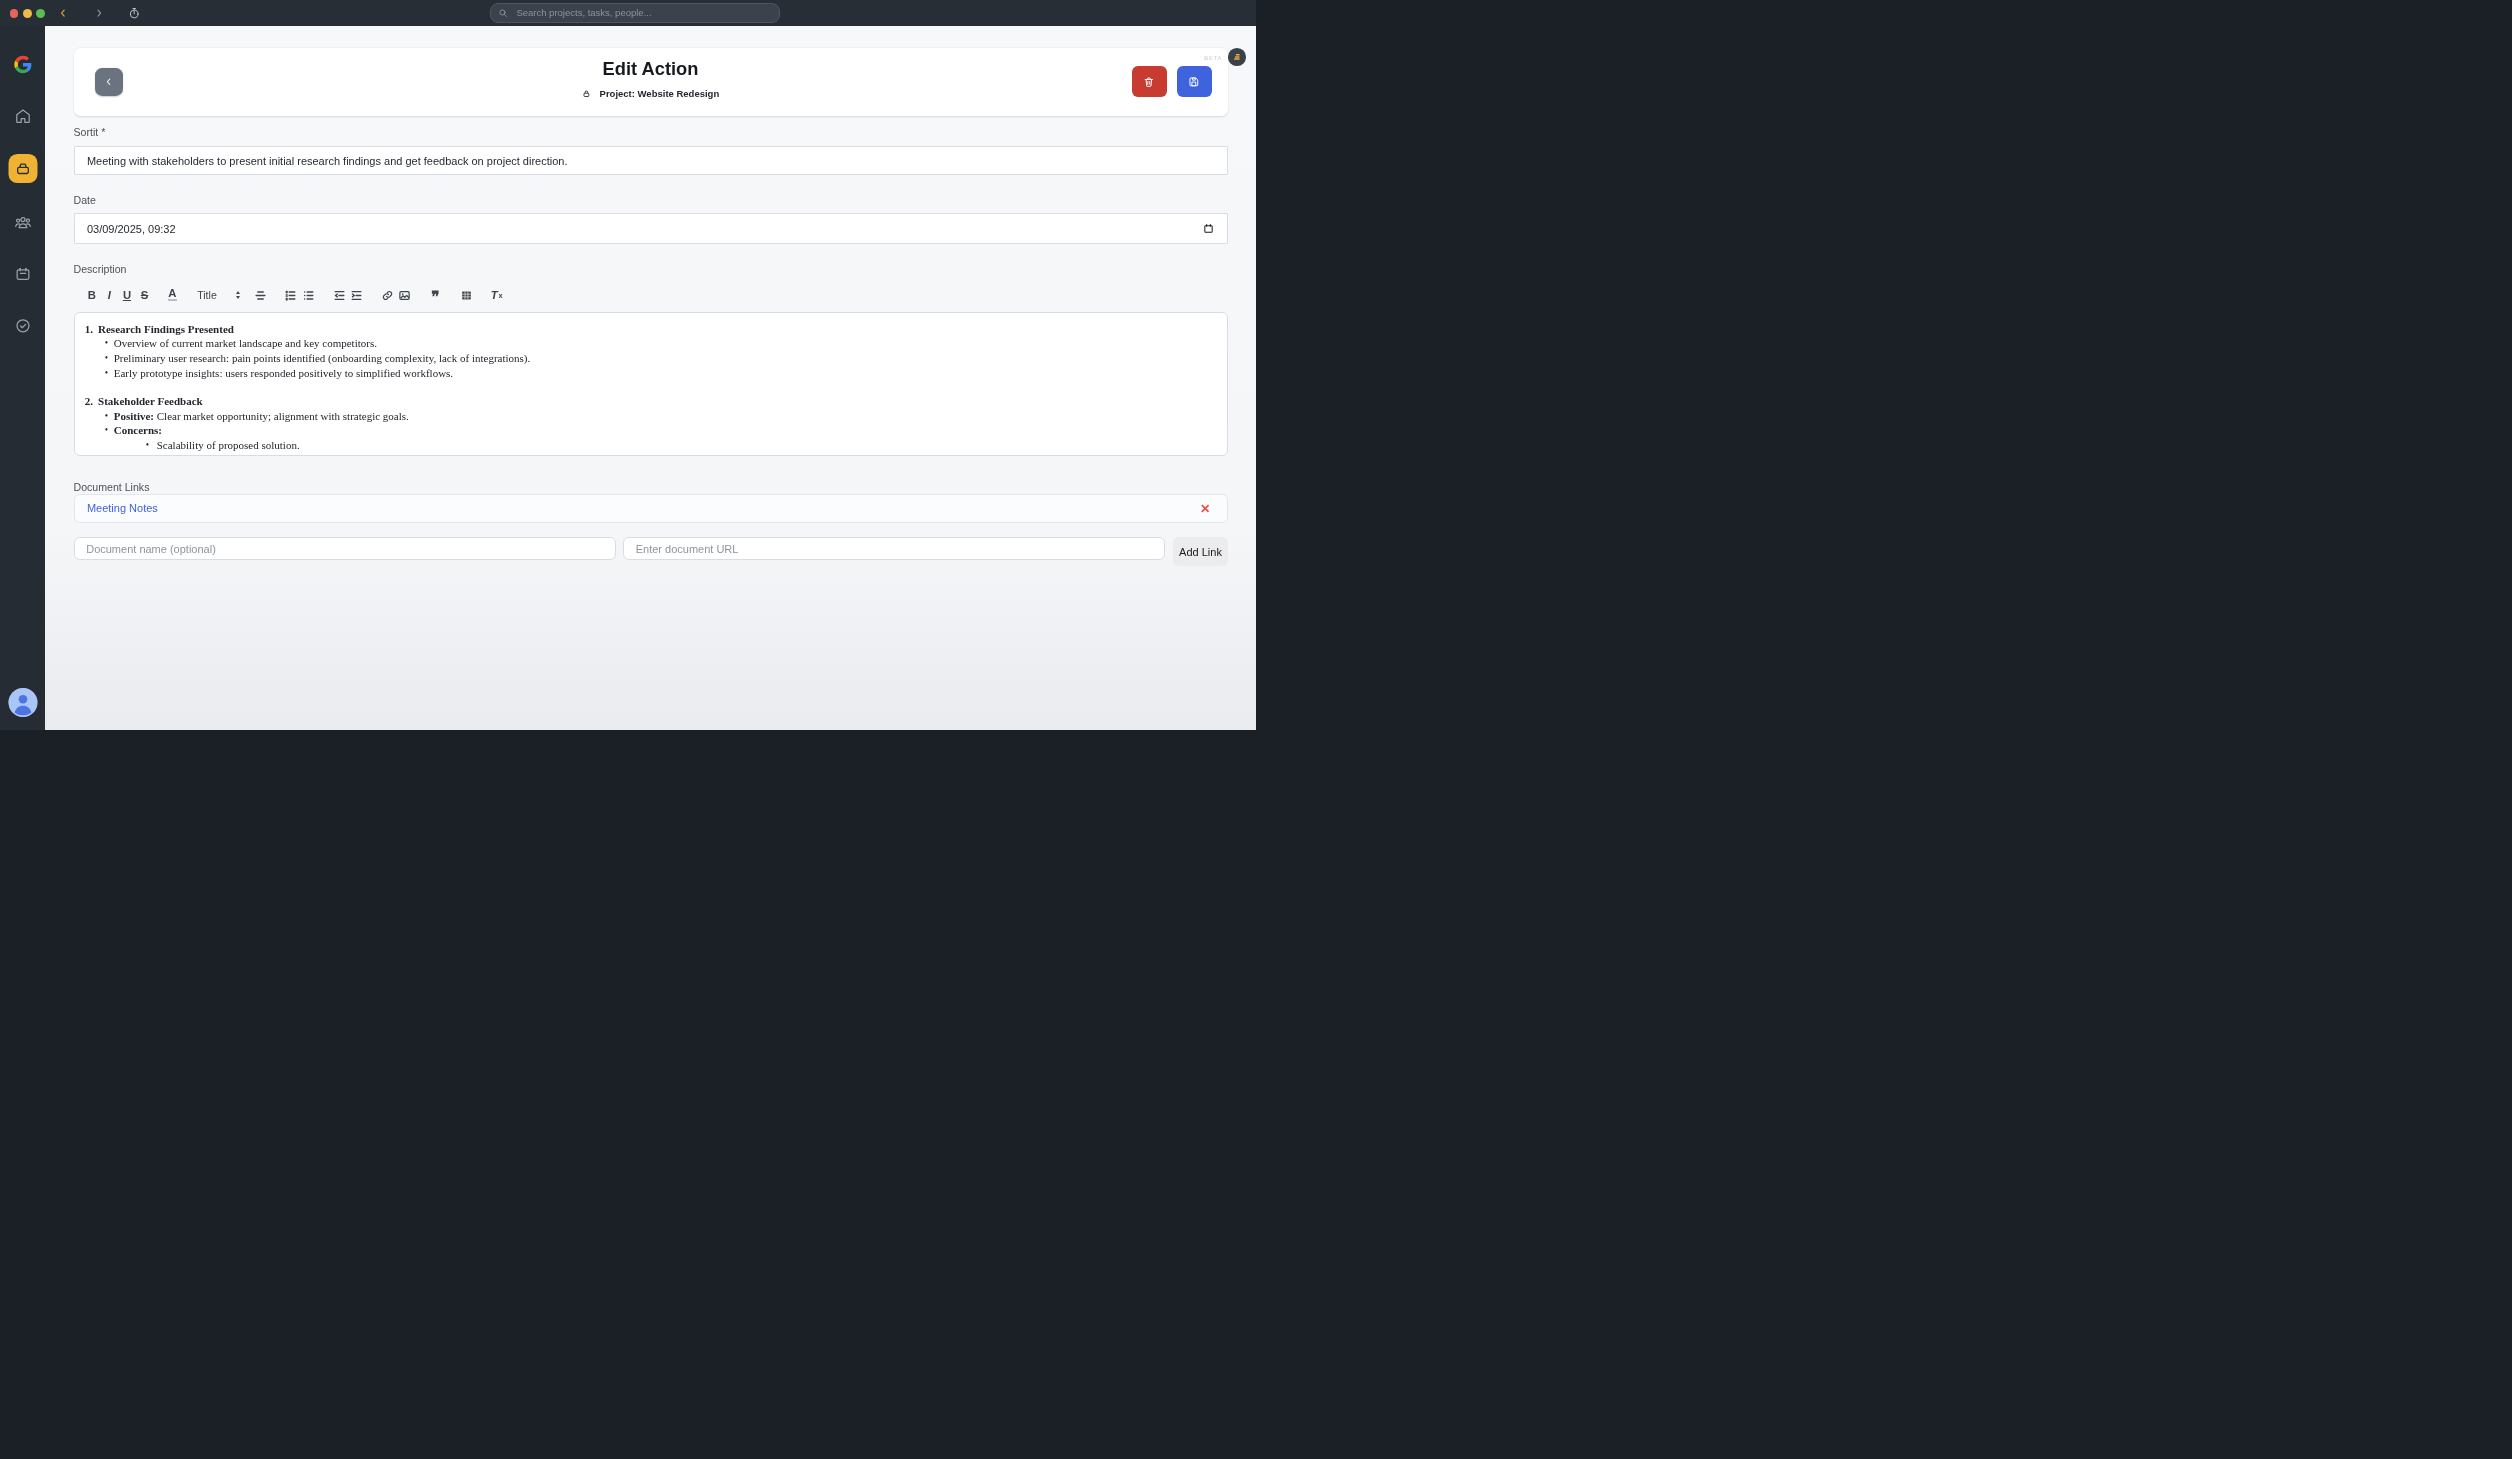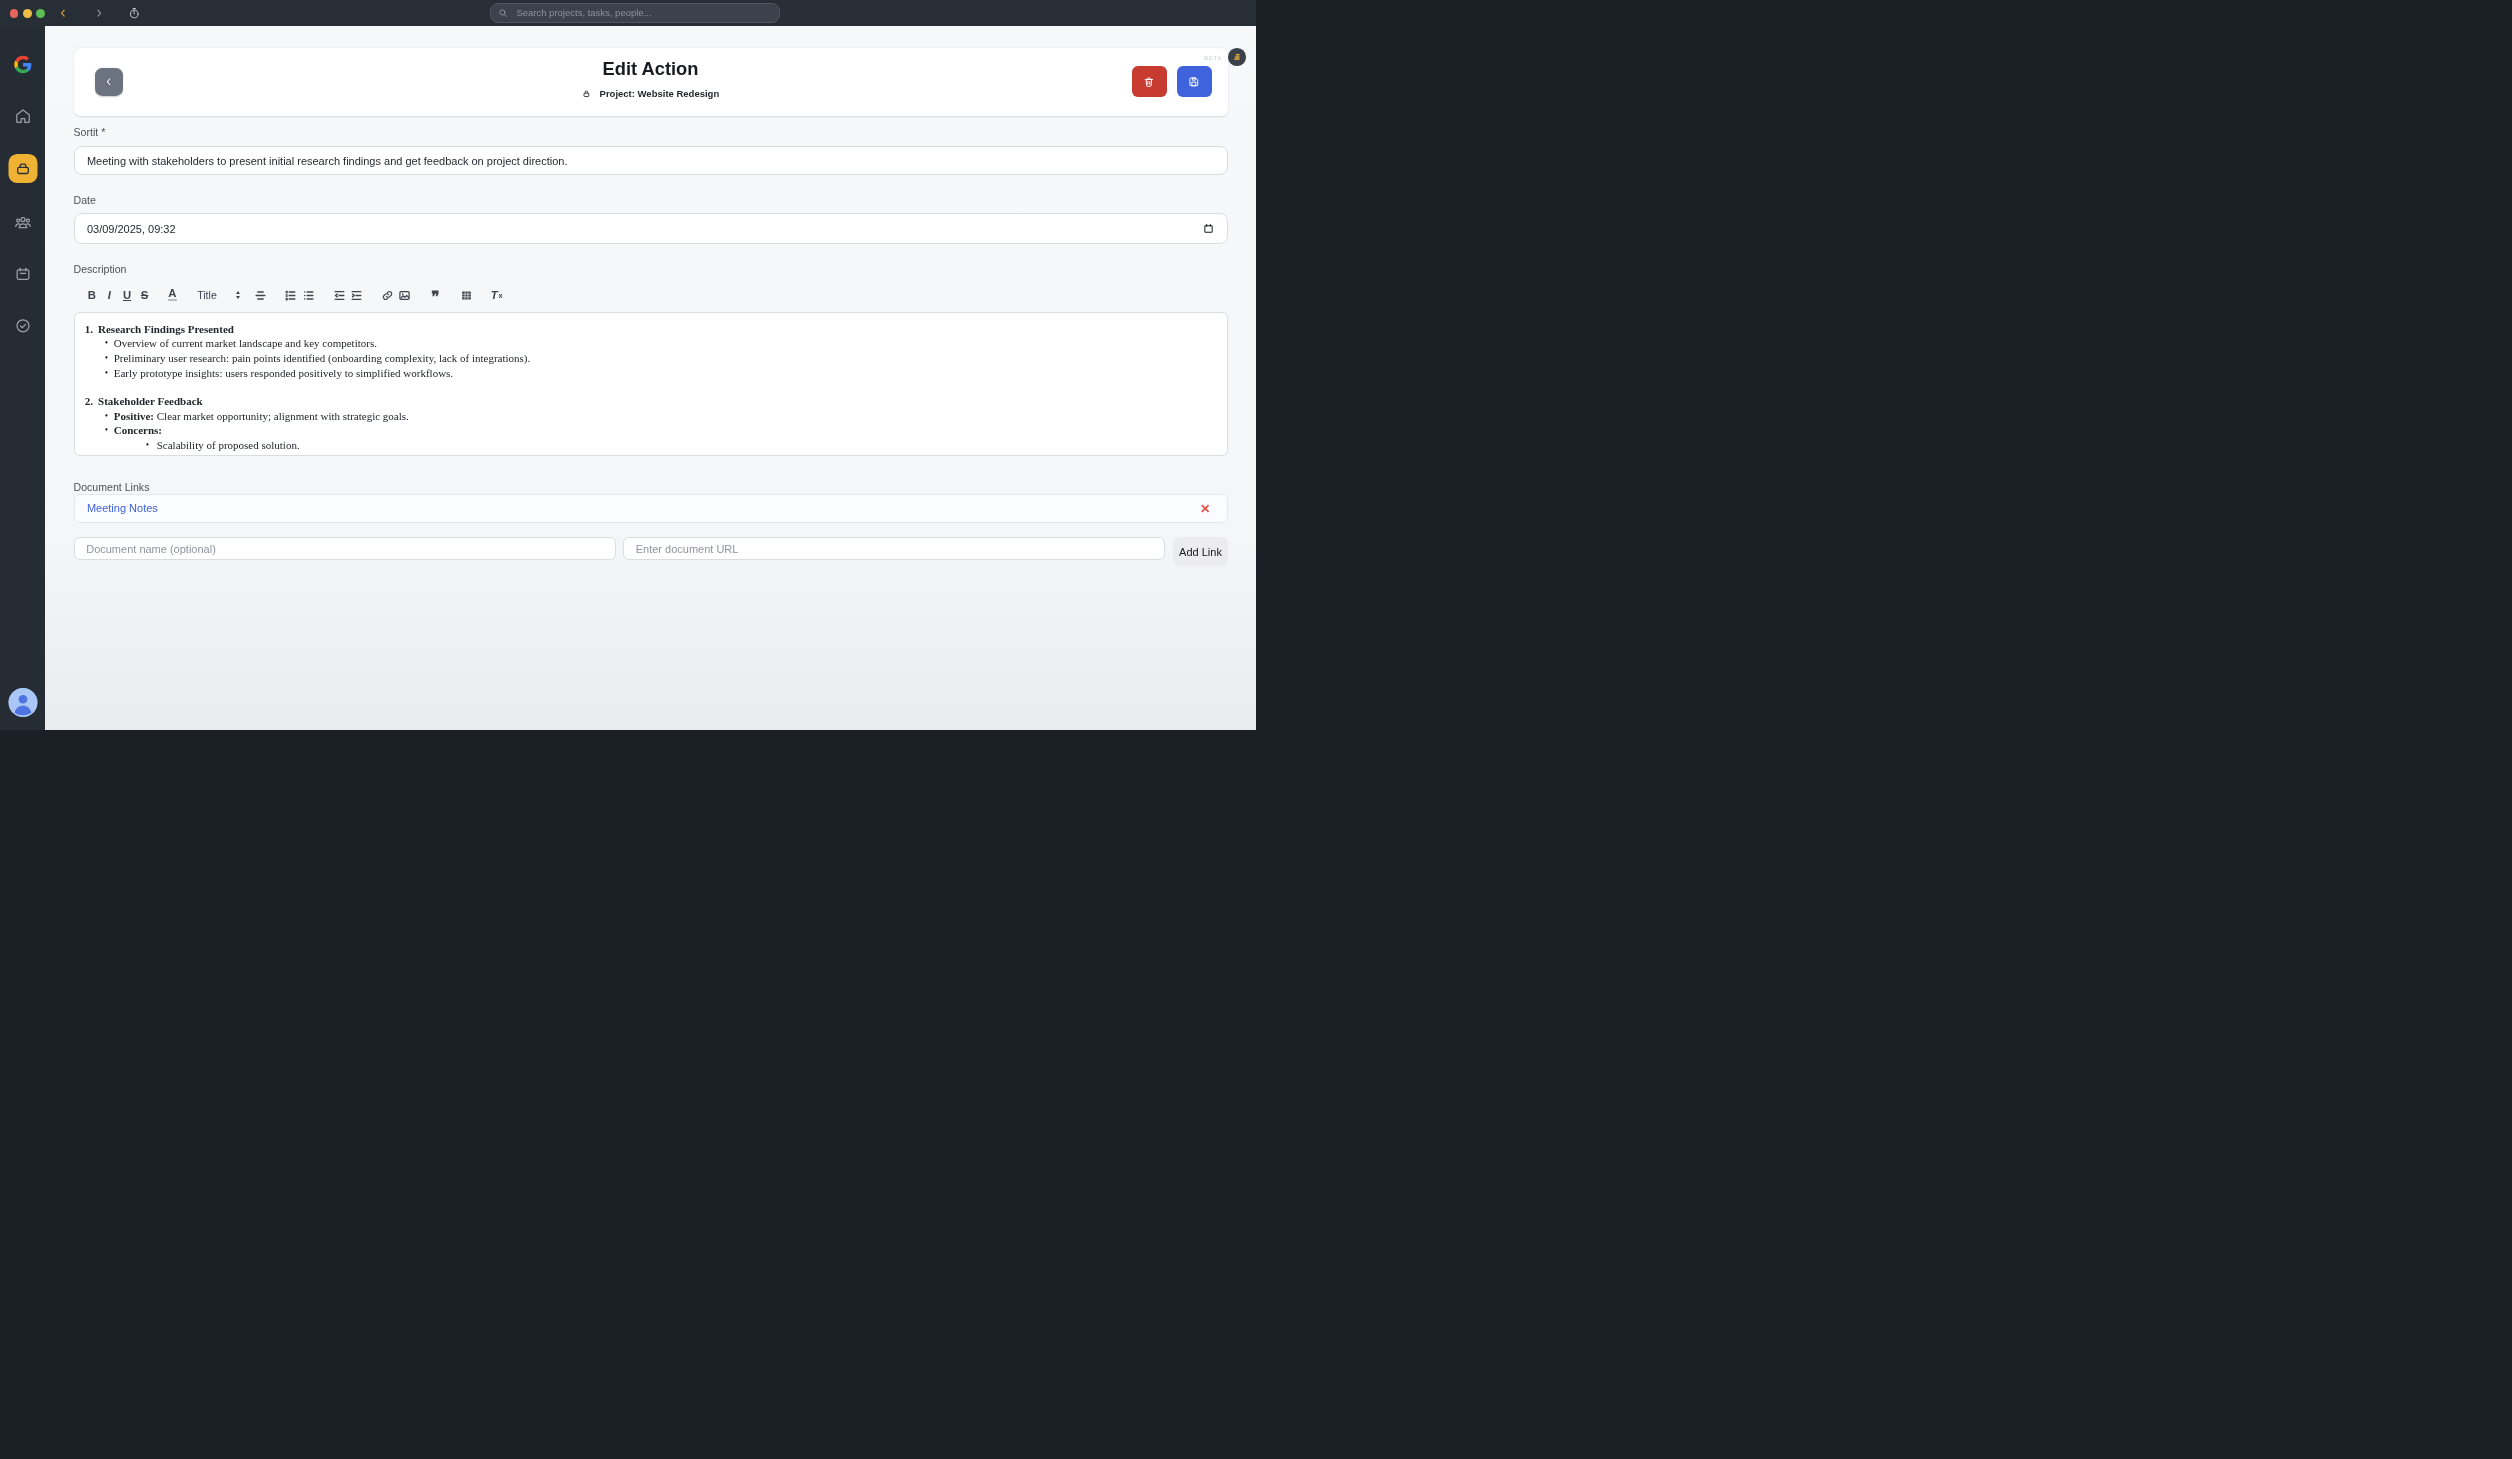--- a/index.html
+++ b/index.html
@@ -38,21 +38,21 @@
         box-shadow:0 0.7px 2.2px rgba(16,24,40,.09),0 0.7px 1.5px rgba(16,24,40,.05);}
   .back-btn{position:absolute;left:21px;top:20px;width:28px;height:28px;background:#6b7280;border-radius:7.3px;
         display:flex;align-items:center;justify-content:center;cursor:pointer;box-shadow:0 0.7px 1.5px rgba(0,0,0,.2);}
   .card-title{position:absolute;left:0;right:0;top:9.5px;text-align:center;font-size:18.3px;font-weight:800;color:#171a1f;}
   .card-sub{position:absolute;left:0;right:0;top:40px;display:flex;align-items:center;justify-content:center;gap:9px;
         font-size:9.5px;font-weight:700;color:#23272d;}
   .hbtn{position:absolute;top:18.3px;width:35px;height:31px;border-radius:5.9px;border:none;display:flex;align-items:center;justify-content:center;cursor:pointer;}
   .hbtn.del{right:61px;background:#c73b31;}
   .hbtn.save{right:16px;background:#3e63dd;}
   
-  .tinput{position:absolute;left:28.5px;width:1154px;background:#fff;border:0.7px solid #d9dde3;border-radius:8px;box-sizing:border-box;
+  .tinput{position:absolute;left:28.5px;width:1154px;background:#fff;border:0.7px solid #d9dde3;border-radius:1px;box-sizing:border-box;
         display:flex;align-items:center;padding:0 12.4px;font-size:11px;color:#262b31;}
   .tinput input{flex:1;border:none;outline:none;font-size:11px;color:#262b31;font-family:"Liberation Sans",sans-serif;background:transparent;padding:0;}
   #title-input{top:120px;height:29px;}
   #date-input{top:187px;height:31px;justify-content:space-between;cursor:default;}
   
   .toolbar{position:absolute;left:38px;top:258px;height:22px;display:flex;align-items:center;}
   .tb{min-width:17.6px;height:19px;display:flex;align-items:center;justify-content:center;border:none;background:transparent;
       color:#3f454d;font-size:11.3px;font-weight:700;cursor:pointer;padding:0 2.2px;font-family:"Liberation Sans",sans-serif;}
   .tb.it{font-style:italic}.tb.un{text-decoration:underline}.tb.st{text-decoration:line-through}
   .tb-color{display:flex;flex-direction:column;align-items:center;line-height:9.5px;margin-left:10.2px;}

